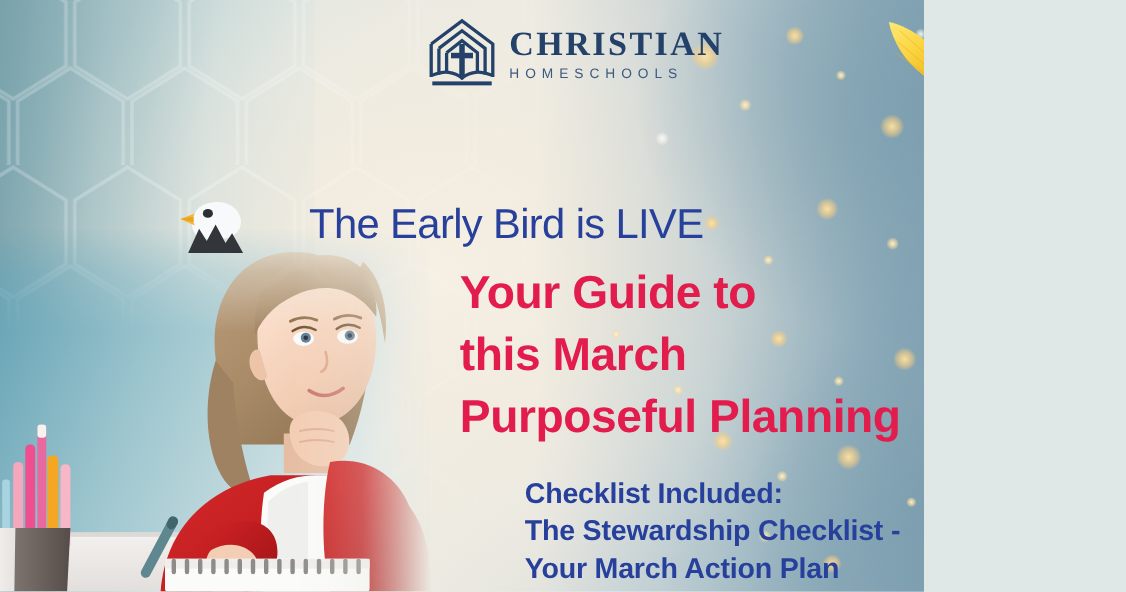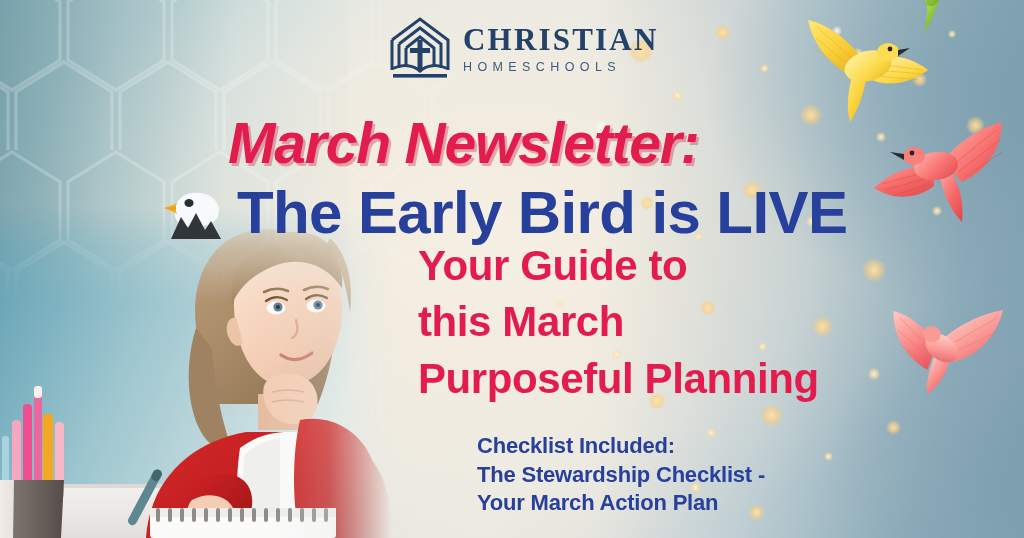--- a/index.html
+++ b/index.html
@@ -5,21 +5,21 @@
   * { margin:0; padding:0; box-sizing:border-box; }
   html, body {
     width:1024px; height:538px;
     overflow:hidden;
     font-family:"Liberation Sans", sans-serif;
     background:#dfe8e6;
   }
 
   .banner {
     position:relative;
-    width:1024px; height:538px;
+    width:840px; height:538px;
     overflow:hidden;
     background:#e8eeec;
   }
 
   
   .bg-base {
     position:absolute; inset:0;
     background:
       radial-gradient(ellipse 62% 78% at 47% 46%, #f5efe4 0%, #f2ece0 28%, rgba(238,235,226,0.75) 52%, rgba(214,223,224,0.25) 76%, rgba(190,206,210,0) 100%),
       linear-gradient(100deg,
@@ -125,37 +125,38 @@
     white-space:nowrap;
   }
   .hl-bird-row {
     position:absolute; left:163px; top:178px;
     display:flex; align-items:center; gap:12px;
     white-space:nowrap;
   }
   .eagle-emoji { width:62px; height:52px; flex:none; }
   .eagle-emoji svg { display:block; width:100%; height:100%; }
   .hl-live {
-    font-size:60px; font-weight:700;
+    font-size:38px; font-weight:400;
     letter-spacing:-0.6px;
     color:#27409b;
+    margin-left:44px;
   }
 
   .hl-guide {
     position:absolute; left:418px; top:238px;
     width:520px;
     font-size:42px; font-weight:700; line-height:1.34;
     letter-spacing:-0.4px;
     color:#e21c4d;
   }
   .hl-guide span { display:block; }
 
   .hl-checklist {
     position:absolute; left:477px; top:432px;
-    font-size:22px; font-weight:700; line-height:1.30;
+    font-size:26px; font-weight:700; line-height:1.30;
     letter-spacing:-0.2px;
     color:#27409b;
   }
   .hl-checklist span { display:block; }
 </style>
 </head>
 <body>
 
 <div class="banner">
 
@@ -486,21 +487,20 @@
         </g>
         <rect x="4" y="58" width="54" height="3.6" fill="#234169"></rect>
       </svg>
     </div>
     <div class="logo-words">
       <div class="logo-l1">CHRISTIAN</div>
       <div class="logo-l3">HOMESCHOOLS</div>
     </div>
   </div>
 
-  <div class="hl-march">March Newsletter:</div>
 
   <div class="hl-bird-row">
     <span class="eagle-emoji">
       <svg viewBox="0 0 62 52" xmlns="http://www.w3.org/2000/svg">
         <path d="M30 6 C44 4 55 12 56 22 C57 31 50 38 40 39 L22 39 C14 37 10 30 12 22 C14 12 20 7 30 6 Z" fill="#f8f9fa"></path>
         <path d="M14 16 L1 21 L14 27 C12 23 12 19 14 16 Z" fill="#f5b731"></path>
         <path d="M1 21 L13 19 L13 24 Z" fill="#e8a320"></path>
         <ellipse cx="26" cy="16" rx="4.6" ry="4" fill="#2b2e33"></ellipse>
         <path d="M8 52 L18 30 L25 41 L33 26 L42 43 L48 34 L58 52 Z" fill="#32353a"></path>
       </svg>

